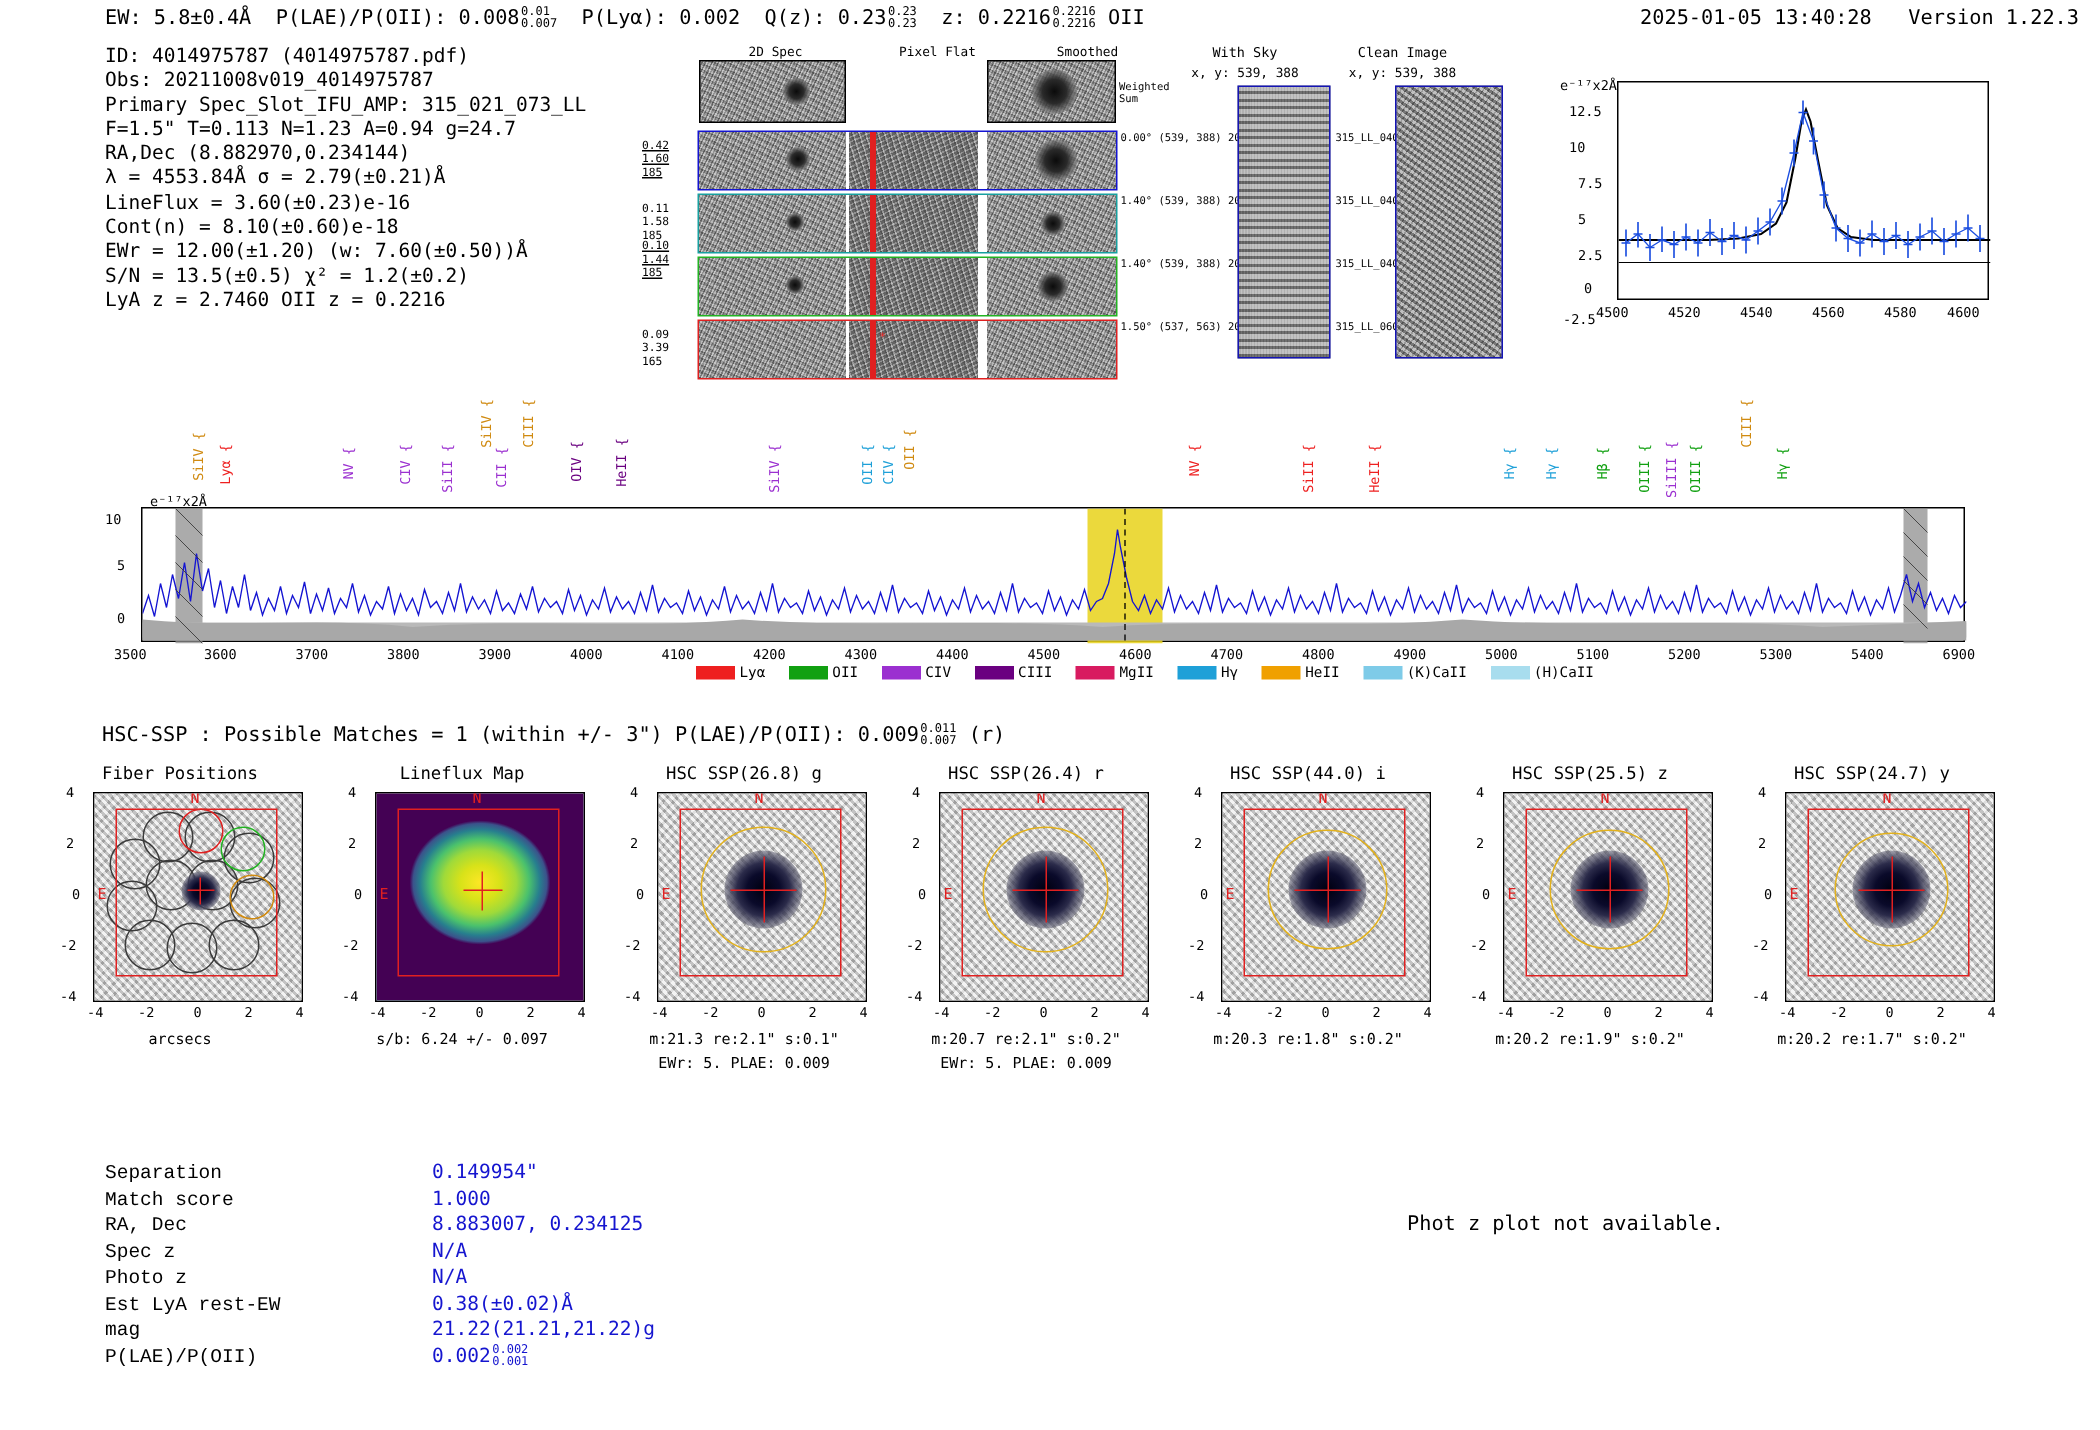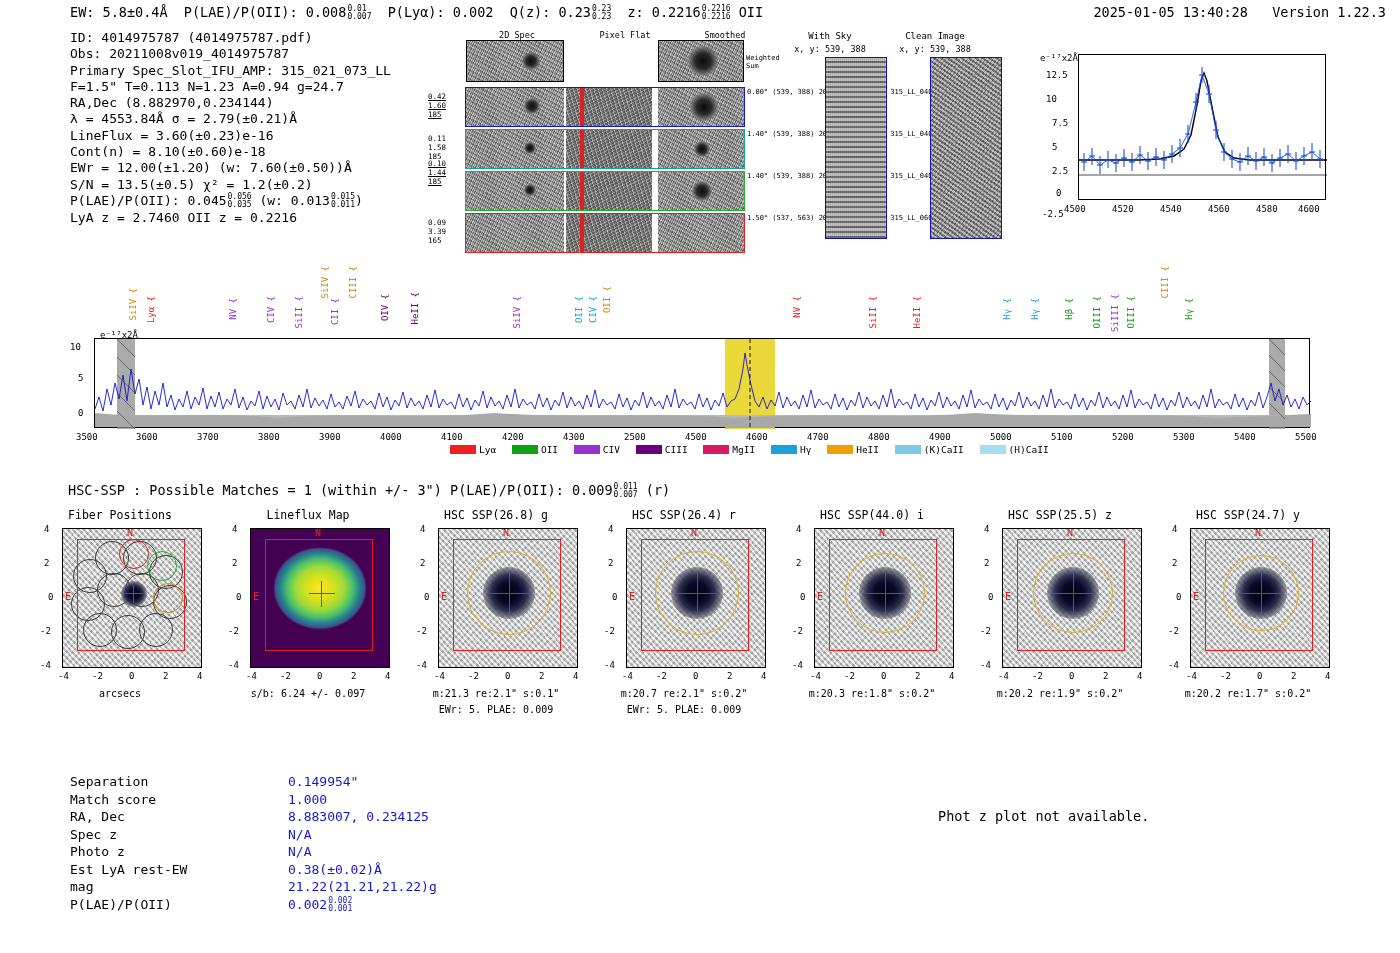--- a/index.html
+++ b/index.html
@@ -117,21 +117,21 @@
     position: absolute; border-radius: 50%;
     background: radial-gradient(circle, #000010 0%, #0a0a2a 30%, #2b2b4a 48%, rgba(110,110,125,0.55) 72%, rgba(200,200,200,0) 100%);
   }
   .redbox { position: absolute; box-sizing: border-box; border: 1px solid #e02020; }
   .crosshair-h, .crosshair-v { position: absolute; background: #e02020; }
   .yellow-ell { position: absolute; box-sizing: border-box; border: 1.2px solid #e2b11c; border-radius: 50%; }
   .circ { position: absolute; box-sizing: border-box; border-radius: 50%; border: 1px solid #3b3b3b; }
 
   
   #bottom-table { left: 70px; top: 773px; font-size: 13px; line-height: 17.5px; }
-  #bottom-table .lbl { position: absolute; left: 0; white-space: nowrap; }
+  #bottom-table .lbl { position: absolute; left: 0; white-space: nowrap; font-family: Liberation Mono, monospace; }
   #bottom-table .val { position: absolute; left: 218px; color: #1515cf; white-space: nowrap; }
   #photz-msg { left: 938px; top: 808px; font-size: 13.5px; }
 
   .lineflux-map {
     position: absolute; inset: 0;
     background:
       radial-gradient(ellipse 34% 30% at 50% 43%, #fde725 0%, #d8e219 28%, #9fda3a 52%, #4ac16d 70%, #277f8e 85%, #3b528b 95%, #440154 100%),
       linear-gradient(160deg, #440154 0%, #46327e 25%, #365c8d 50%, #277f8e 70%, #1fa187 85%, #440154 100%);
   }
 </style>
@@ -156,24 +156,20 @@
   <div>ID: 4014975787 (4014975787.pdf)</div>
   <div>Obs: 20211008v019_4014975787</div>
   <div>Primary Spec_Slot_IFU_AMP: 315_021_073_LL</div>
   <div>F=1.5"  T=0.113  N=1.23  A=0.94  g=24.7</div>
   <div>RA,Dec (8.882970,0.234144)</div>
   <div>λ = 4553.84Å   σ = 2.79(±0.21)Å</div>
   <div>LineFlux = 3.60(±0.23)e-16</div>
   <div>Cont(n) = 8.10(±0.60)e-18</div>
   <div>EWr = 12.00(±1.20) (w: 7.60(±0.50))Å</div>
   <div>S/N = 13.5(±0.5)   χ² = 1.2(±0.2)</div>
-  <div>
-    <span>P(LAE)/P(OII): 0.045</span><span class="frac"><span>0.056</span><br><span>0.035</span></span>
-    <span>(w: 0.013</span><span class="frac"><span>0.015</span><br><span>0.011</span></span><span>)</span>
-  </div>
   <div>LyA z = 2.7460  OII z = 0.2216</div>
 </div>
 
 <div class="abs" id="spec2d-area">
 
   <div class="col-title" style="left:0px; top:0px; width:110px;">2D Spec</div>
   <div class="col-title" style="left:108px; top:0px; width:110px;">Pixel Flat</div>
   <div class="col-title" style="left:208px; top:0px; width:110px;">Smoothed</div>
 
   <div class="cut-img" style="left:4px; top:10px; width:98px; height:42px;">
@@ -427,35 +423,35 @@
 
   <div class="tick-lbl" style="left:14px;   top:164px;">3500</div>
   <div class="tick-lbl" style="left:74px;   top:164px;">3600</div>
   <div class="tick-lbl" style="left:135px;  top:164px;">3700</div>
   <div class="tick-lbl" style="left:196px;  top:164px;">3800</div>
   <div class="tick-lbl" style="left:257px;  top:164px;">3900</div>
   <div class="tick-lbl" style="left:318px;  top:164px;">4000</div>
   <div class="tick-lbl" style="left:379px;  top:164px;">4100</div>
   <div class="tick-lbl" style="left:440px;  top:164px;">4200</div>
   <div class="tick-lbl" style="left:501px;  top:164px;">4300</div>
-  <div class="tick-lbl" style="left:562px;  top:164px;">2500</div>
+  <div class="tick-lbl" style="left:562px;  top:164px;">4400</div>
   <div class="tick-lbl" style="left:623px;  top:164px;">4500</div>
   <div class="tick-lbl" style="left:684px;  top:164px;">4600</div>
   <div class="tick-lbl" style="left:745px;  top:164px;">4700</div>
   <div class="tick-lbl" style="left:806px;  top:164px;">4800</div>
   <div class="tick-lbl" style="left:867px;  top:164px;">4900</div>
   <div class="tick-lbl" style="left:928px;  top:164px;">5000</div>
   <div class="tick-lbl" style="left:989px;  top:164px;">5100</div>
   <div class="tick-lbl" style="left:1050px; top:164px;">5200</div>
   <div class="tick-lbl" style="left:1111px; top:164px;">5300</div>
   <div class="tick-lbl" style="left:1172px; top:164px;">5400</div>
-  <div class="tick-lbl" style="left:1233px; top:164px;">5500</div>
-</div>
-
-<div class="abs legend-row" style="left:450px; top:443px;">
+  <div class="tick-lbl" style="left:1233px; top:164px;">6900</div>
+</div>
+
+<div class="abs legend-row" style="left:464px; top:443px;">
   <span class="legend-chip" style="background:#ee2020;"></span><span class="legend-txt">Lyα</span>
   <span class="legend-chip" style="background:#11a011;"></span><span class="legend-txt">OII</span>
   <span class="legend-chip" style="background:#9b30d0;"></span><span class="legend-txt">CIV</span>
   <span class="legend-chip" style="background:#6a0080;"></span><span class="legend-txt">CIII</span>
   <span class="legend-chip" style="background:#d81b60;"></span><span class="legend-txt">MgII</span>
   <span class="legend-chip" style="background:#1ea0d8;"></span><span class="legend-txt">Hγ</span>
   <span class="legend-chip" style="background:#f0a000;"></span><span class="legend-txt">HeII</span>
   <span class="legend-chip" style="background:#7ecbe8;"></span><span class="legend-txt">(K)CaII</span>
   <span class="legend-chip" style="background:#a8ddee;"></span><span class="legend-txt">(H)CaII</span>
 </div>

